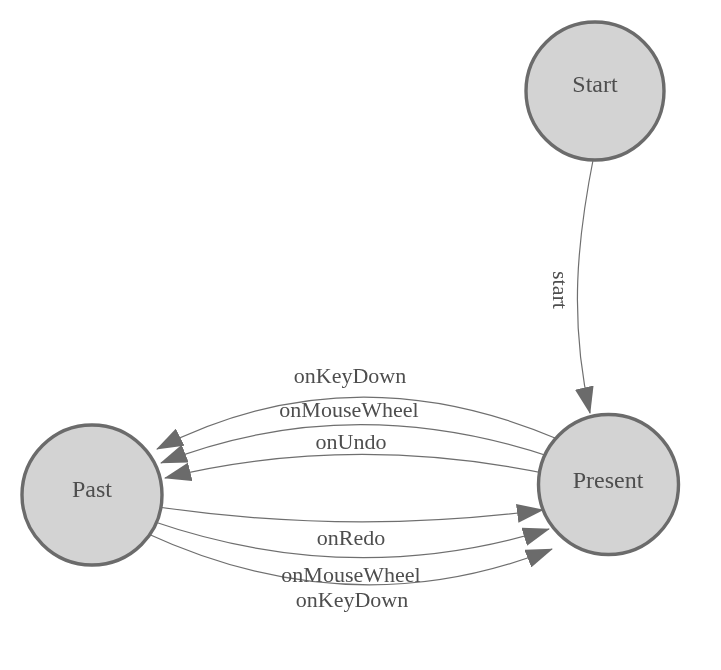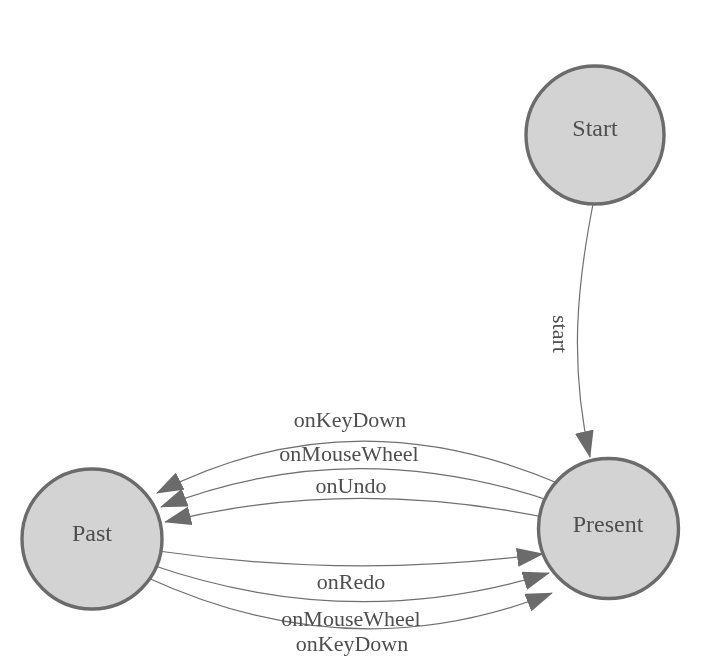--- a/index.html
+++ b/index.html
@@ -8,21 +8,20 @@
     width: 721px;
     height: 670px;
     background: var(--bg, #ffffff);
     overflow: hidden;
   }
   .stage {
     position: relative;
     width: 721px;
     height: 534px;
     font-family: "Liberation Serif", "DejaVu Serif", serif;
-    margin-top: 44px;
   }
   svg { display: block; }
   .edge-line {
     fill: none;
     stroke: var(--edge-color, #6f6f6f);
     stroke-width: 1.2;
   }
   .arrow-head {
     fill: var(--arrow-color, #6b6b6b);
     stroke: none;

